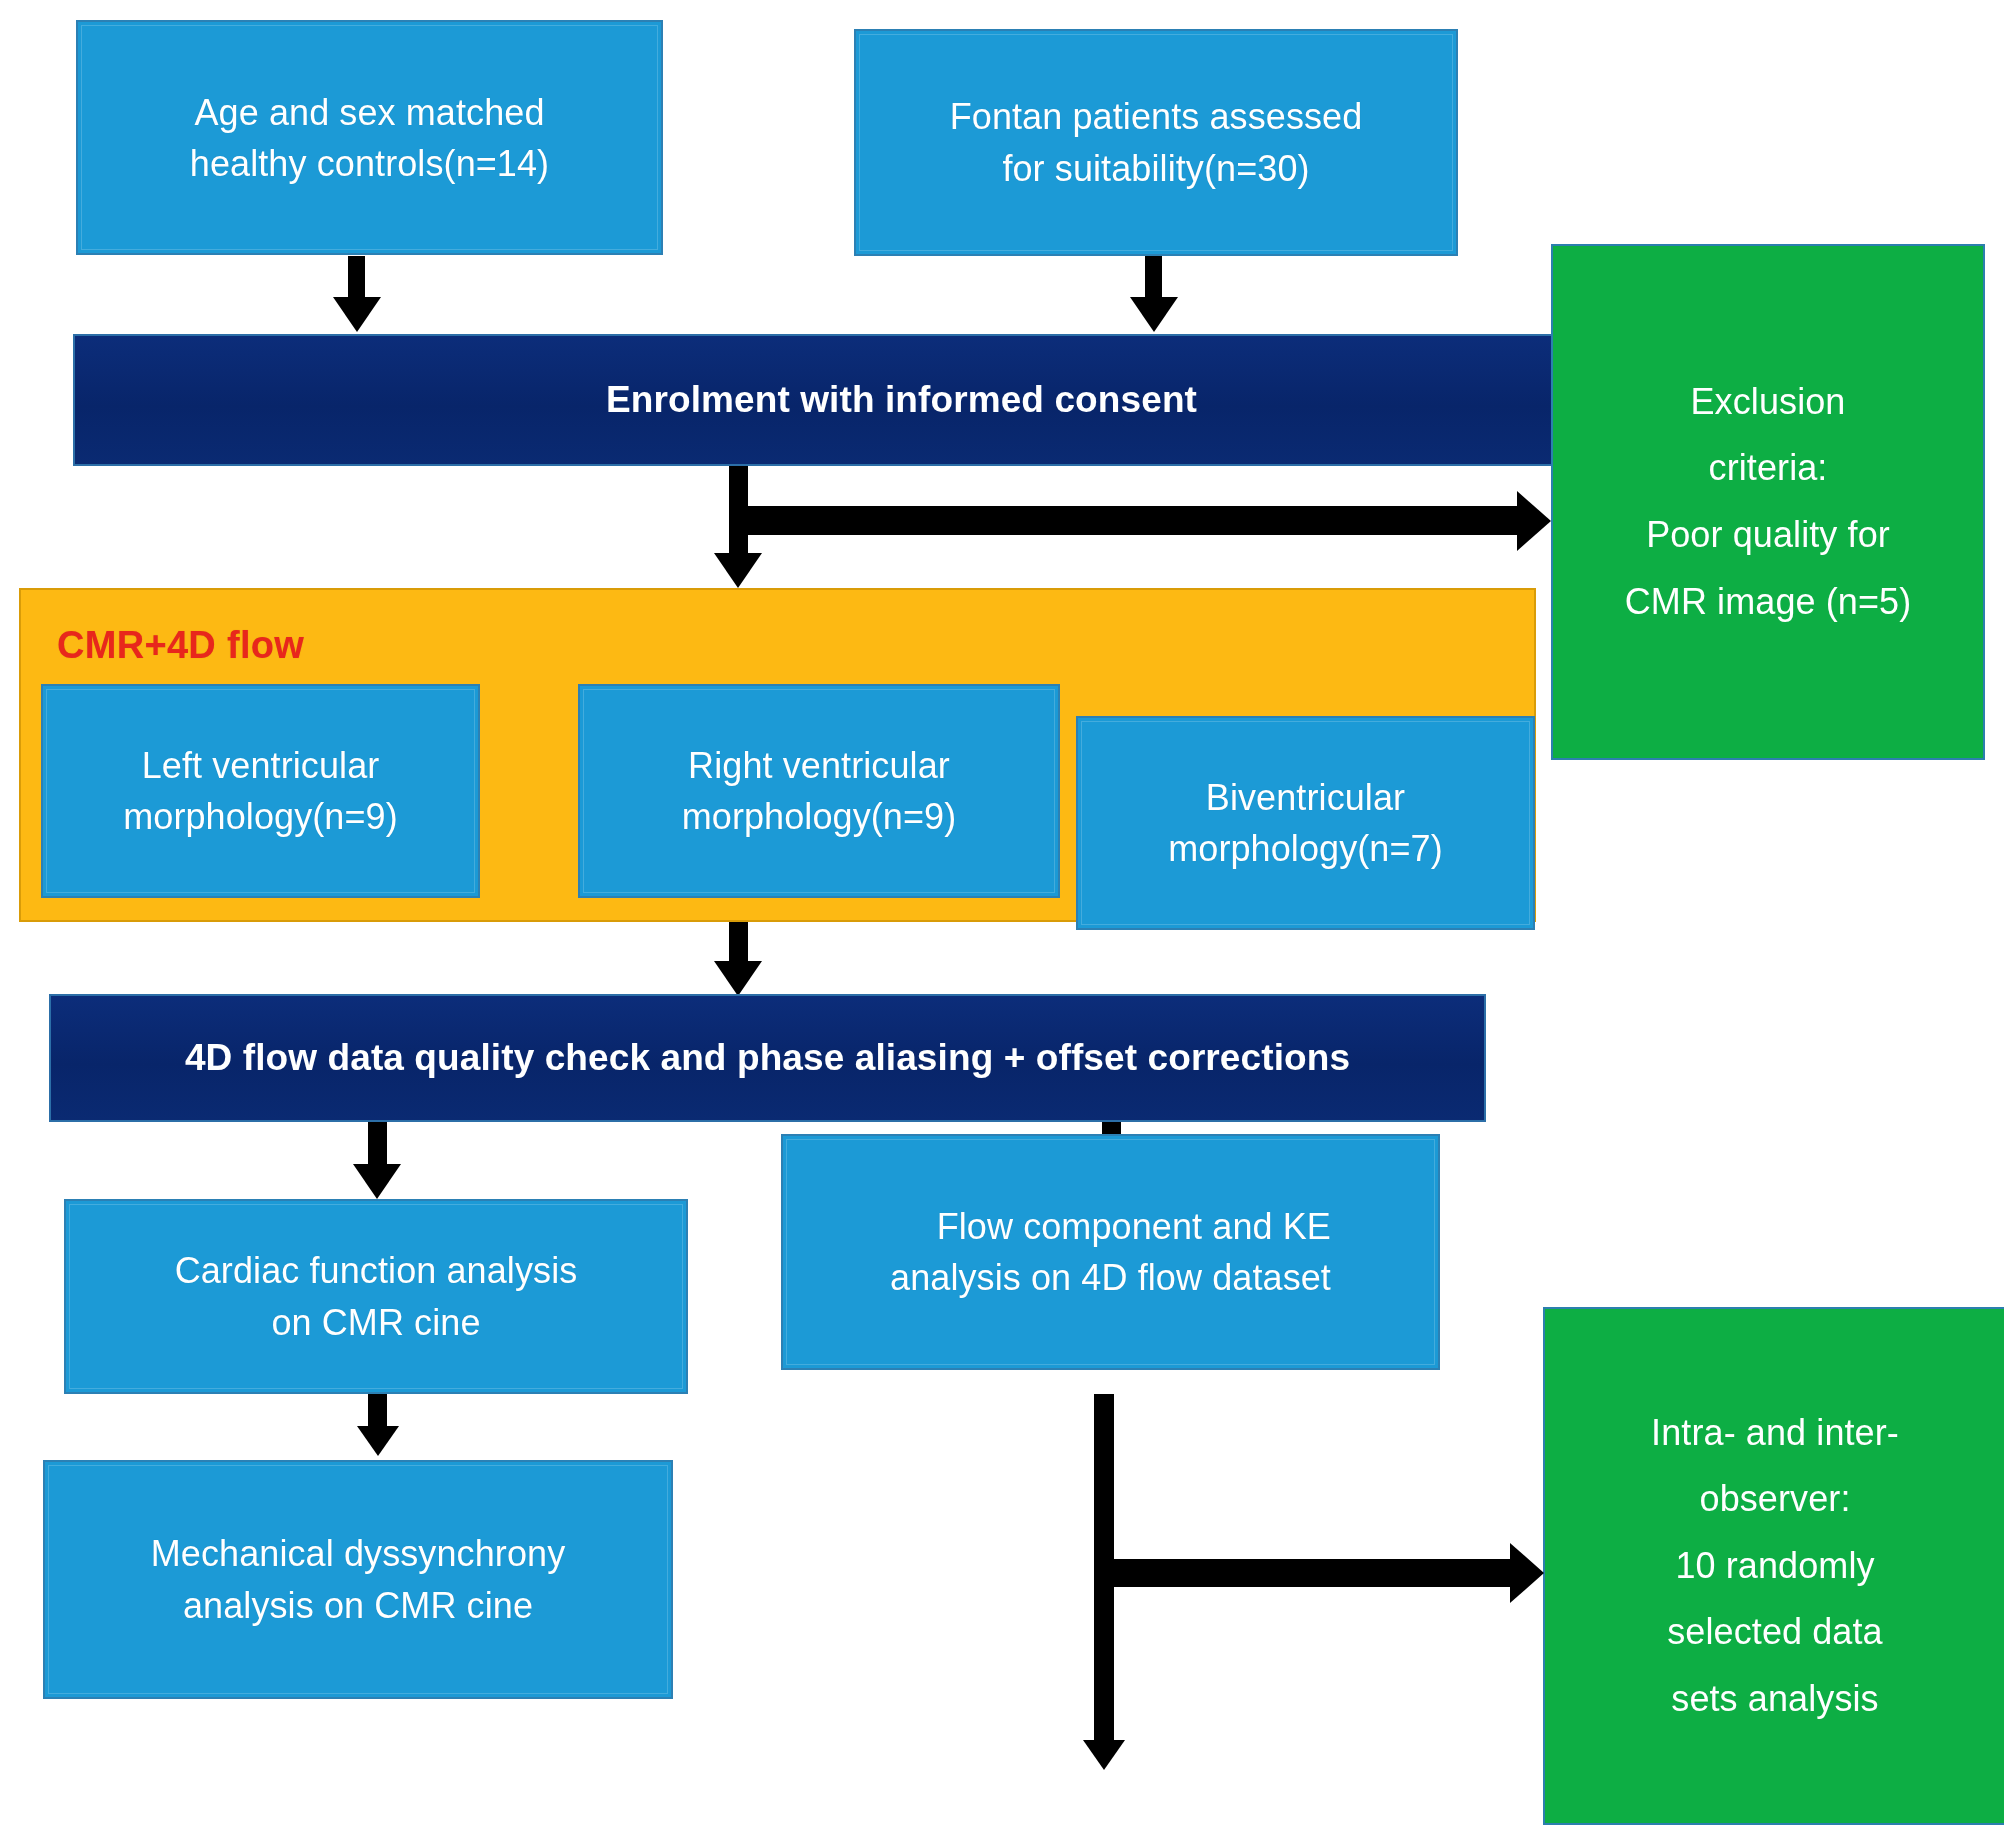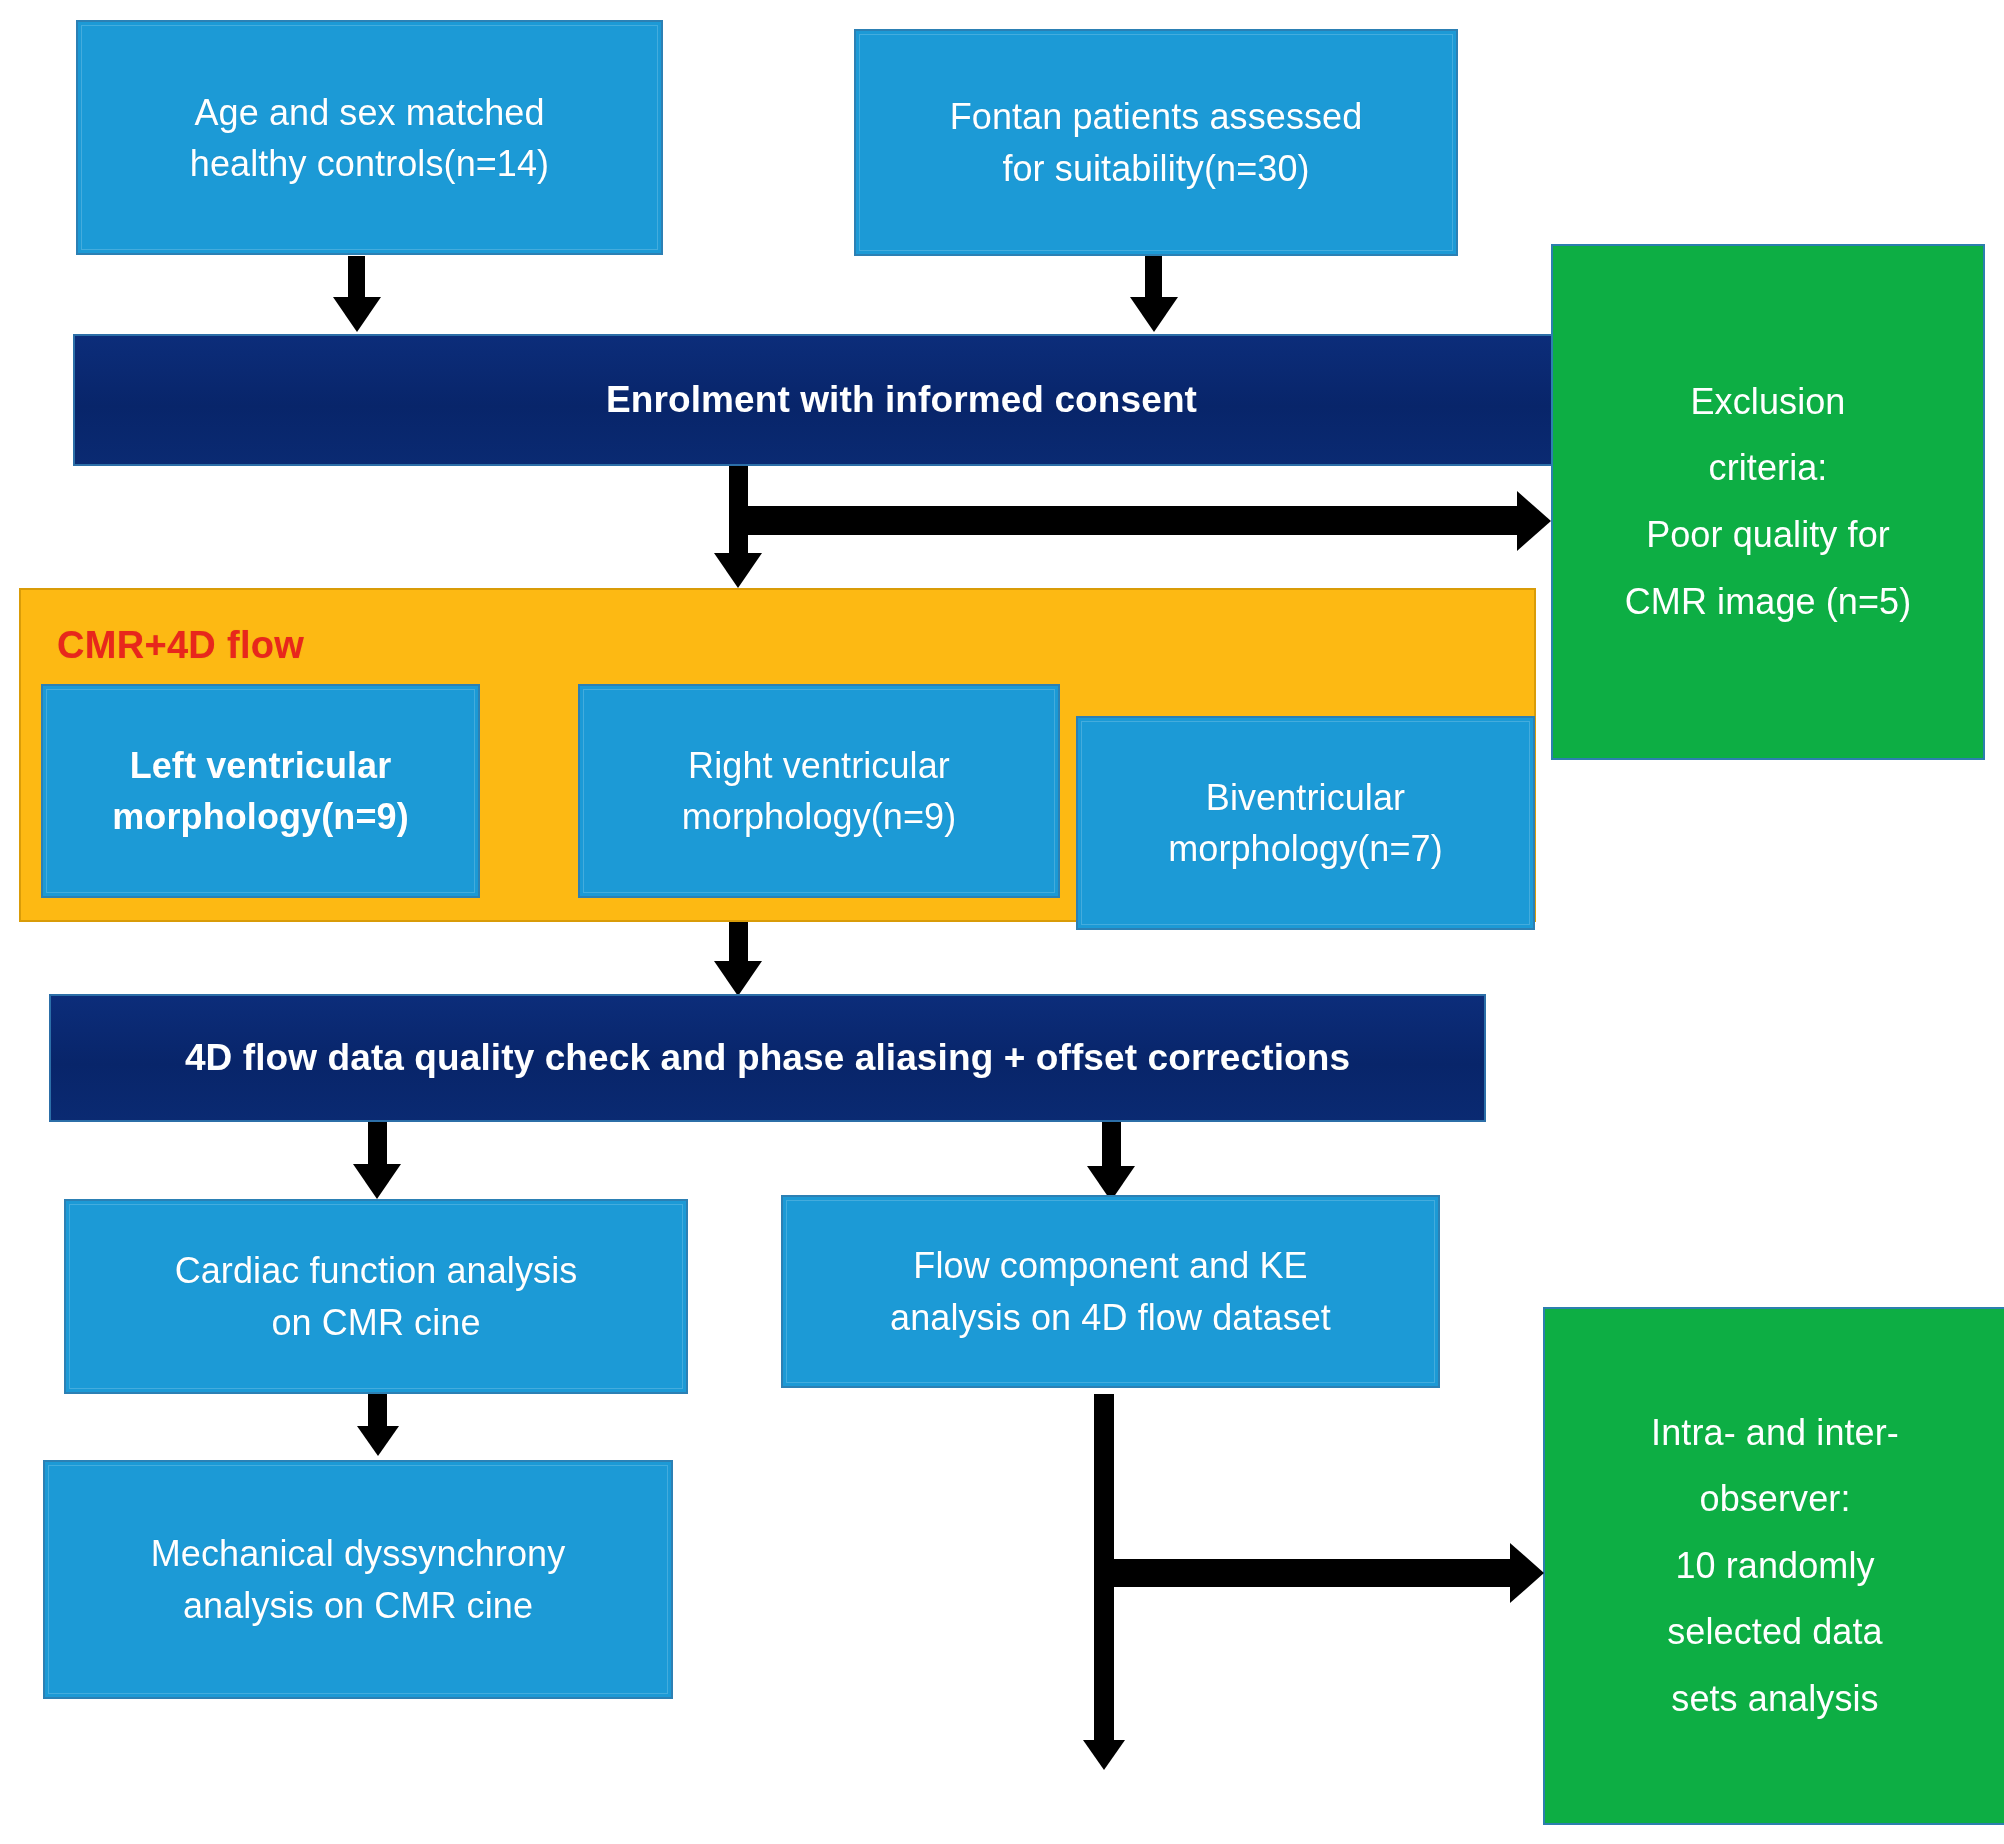--- a/index.html
+++ b/index.html
@@ -154,21 +154,21 @@
   <div class="arrow-v" style="left:729px; top:466px; width:18.6px; height:92px;"></div>
   <div class="arrow-head-down" style="left:714px; top:553px;"></div>
 
   <div class="arrow-h" style="left:729px; top:506px; width:790px; height:29px;"></div>
   <div class="arrow-head-right" style="left:1517px; top:491px;"></div>
 
   <div class="orange" style="left:19px; top:588px; width:1517px; height:334px;">
     <span class="orange-label" style="left:36px; top:34px;">CMR+4D flow</span>
   </div>
 
-  <div class="box blue" style="left:41px; top:684px; width:439px; height:214px;font-weight:bold;">
+  <div class="box blue" style="left:41px; top:684px; width:439px; height:214px;">
     <span>
       <span>Left ventricular</span><br>
       <span>morphology(n=9)</span>
     </span>
   </div>
 
   <div class="box blue" style="left:578px; top:684px; width:482px; height:214px;">
     <span>
       <span>Right ventricular</span><br>
       <span>morphology(n=9)</span>
@@ -195,21 +195,21 @@
   <div class="arrow-v" style="left:1102px; top:1122px; width:18.6px; height:48px;"></div>
   <div class="arrow-head-down" style="left:1087px; top:1166px;"></div>
 
   <div class="box blue" style="left:64px; top:1199px; width:624px; height:195px;align-items:center;">
     <span>
       <span>Cardiac function analysis</span><br>
       <span>on CMR cine</span>
     </span>
   </div>
 
-  <div class="box blue" style="left:781px; top:1195px; width:659px; height:193px;">
+  <div class="box blue" style="left:781px; top:1134px; width:659px; height:236px;text-align:right;">
     <span>
       <span>Flow component and KE</span><br>
       <span>analysis on 4D flow dataset</span>
     </span>
   </div>
 
   <div class="arrow-v" style="left:368px; top:1394px; width:18.6px; height:36px;"></div>
   <div class="arrow-head-down small" style="left:357px; top:1426px;"></div>
 
   <div class="box blue" style="left:43px; top:1460px; width:630px; height:239px;">

